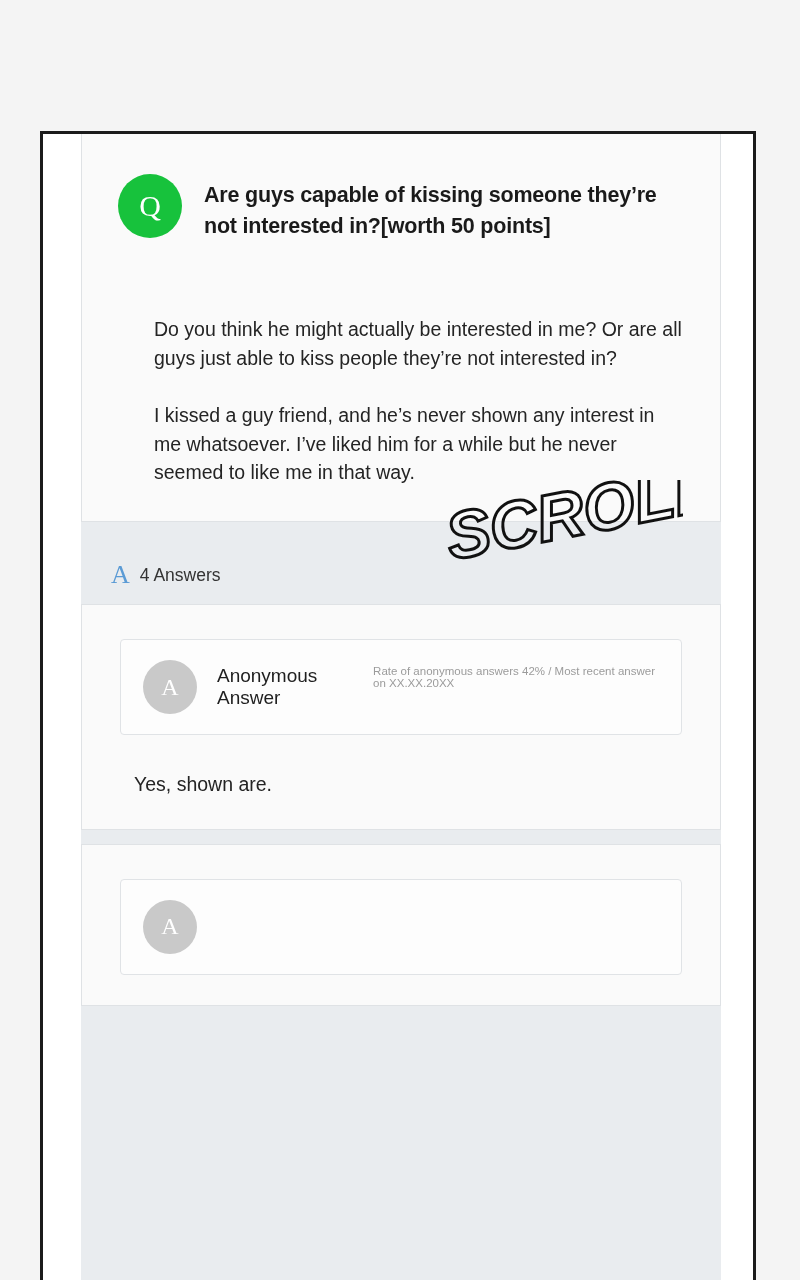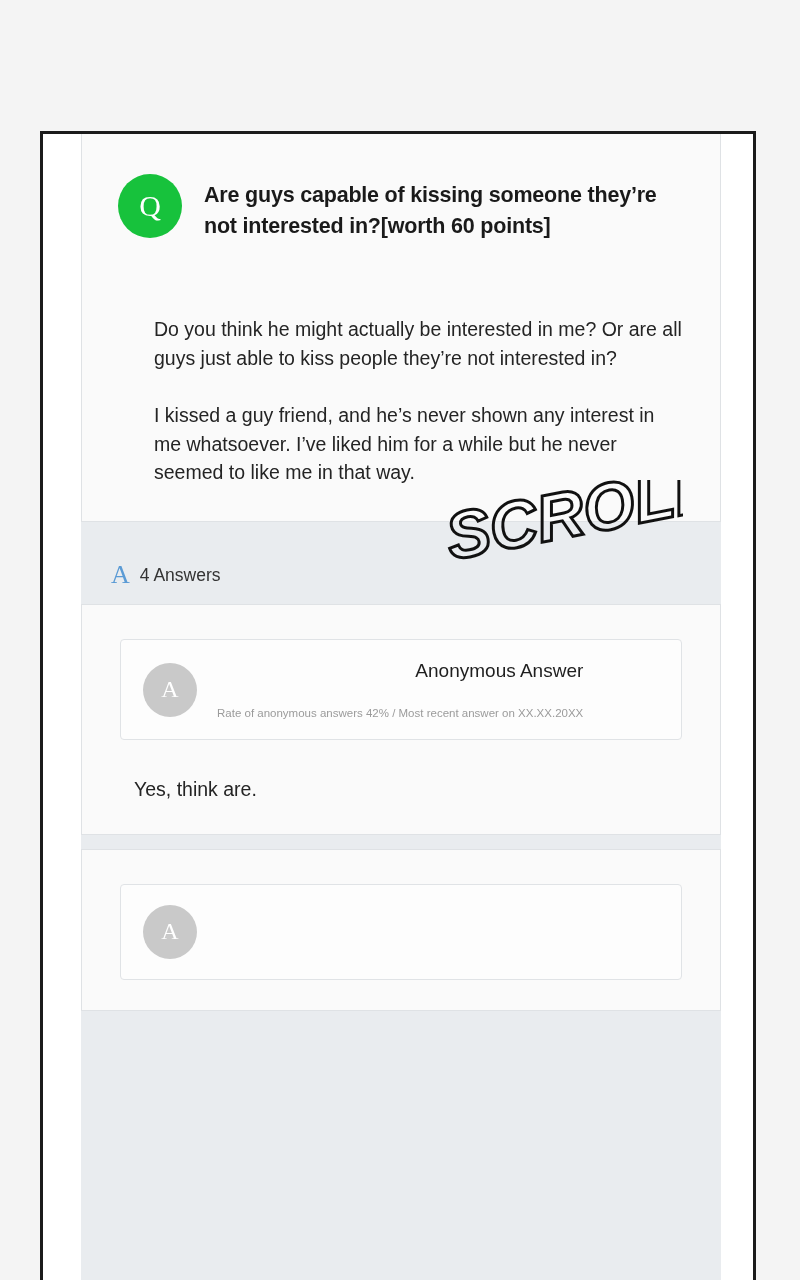--- a/index.html
+++ b/index.html
@@ -142,21 +142,21 @@
     height: 54px;
     border-radius: 50%;
     background: #c9c9c9;
     color: #ffffff;
     font-size: 24px;
     display: flex;
     align-items: center;
     justify-content: center;
     font-family: "Liberation Serif", serif;
   }
-  .user-meta { display: flex; flex-direction: column; gap: 25px; align-items: flex-end; }
+  .user-meta { display: flex; gap: 25px; }
   .user-name {
     font-size: 19px;
     color: #1f1f1f;
   }
   .user-sub {
     font-size: 11.5px;
     color: #9b9b9b;
   }
   .answer-text {
     margin-top: 36px;
@@ -169,21 +169,21 @@
 </style>
 </head>
 <body>
 
 <div class="frame">
   <div class="inner">
 
     <div class="question-card">
       <div class="q-head">
         <div class="q-badge">Q</div>
-        <div class="q-title">Are guys capable of kissing someone they’re not interested in?[worth 60 points]</div>
+        <div class="q-title">Are guys capable of kissing someone they’re not interested in?[worth 50 points]</div>
       </div>
       <div class="q-body">
         <p>Do you think he might actually be interested in me? Or are all guys just able to kiss people they’re not interested in?</p>
         <p>I kissed a guy friend, and he’s never shown any interest in me whatsoever. I’ve liked him for a while but he never seemed to like me in that way.</p>
       </div>
     </div>
 
     <div class="answers-head">
       <span class="a-letter">A</span>
       <span class="answers-count">4 Answers</span>
@@ -193,21 +193,21 @@
     </div>
 
     <div class="answer-card">
       <div class="answer-user">
         <div class="avatar">A</div>
         <div class="user-meta">
           <div class="user-name">Anonymous Answer</div>
           <div class="user-sub">Rate of anonymous answers 42% / Most recent answer on XX.XX.20XX</div>
         </div>
       </div>
-      <div class="answer-text">Yes, think are.</div>
+      <div class="answer-text">Yes, shown are.</div>
     </div>
 
     <div class="answer-card last">
       <div class="answer-user">
         <div class="avatar">A</div>
       </div>
     </div>
 
   </div>
 </div>

